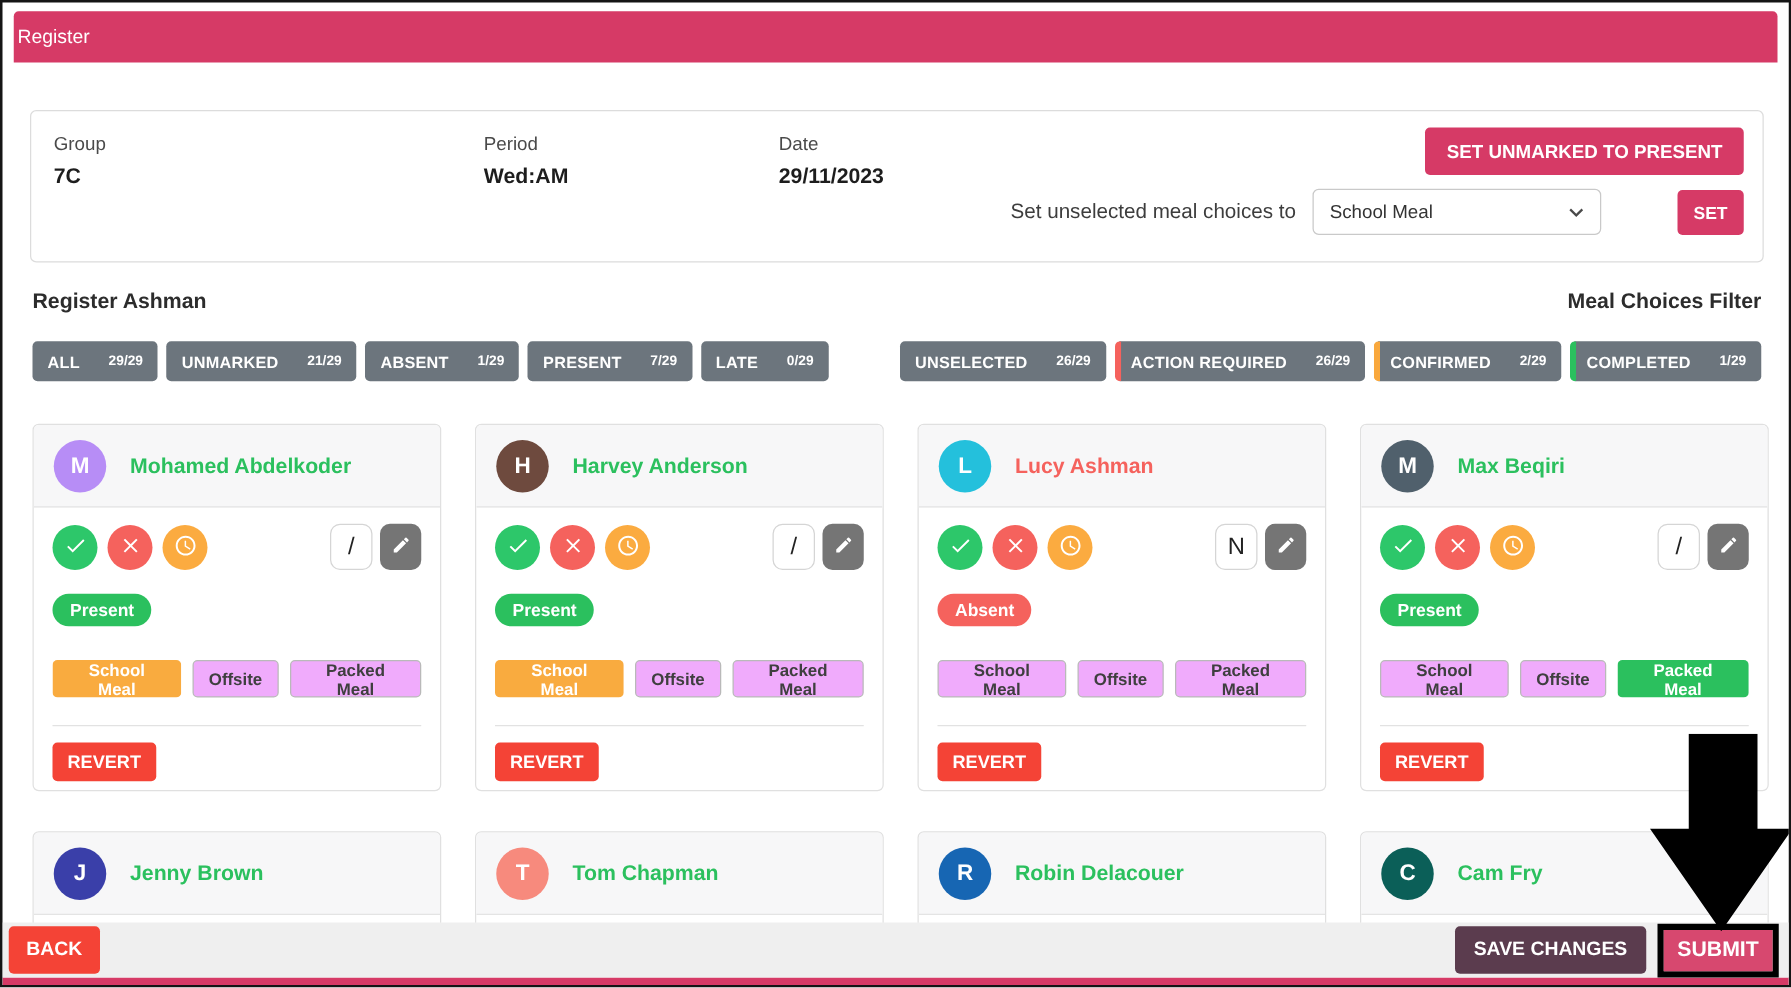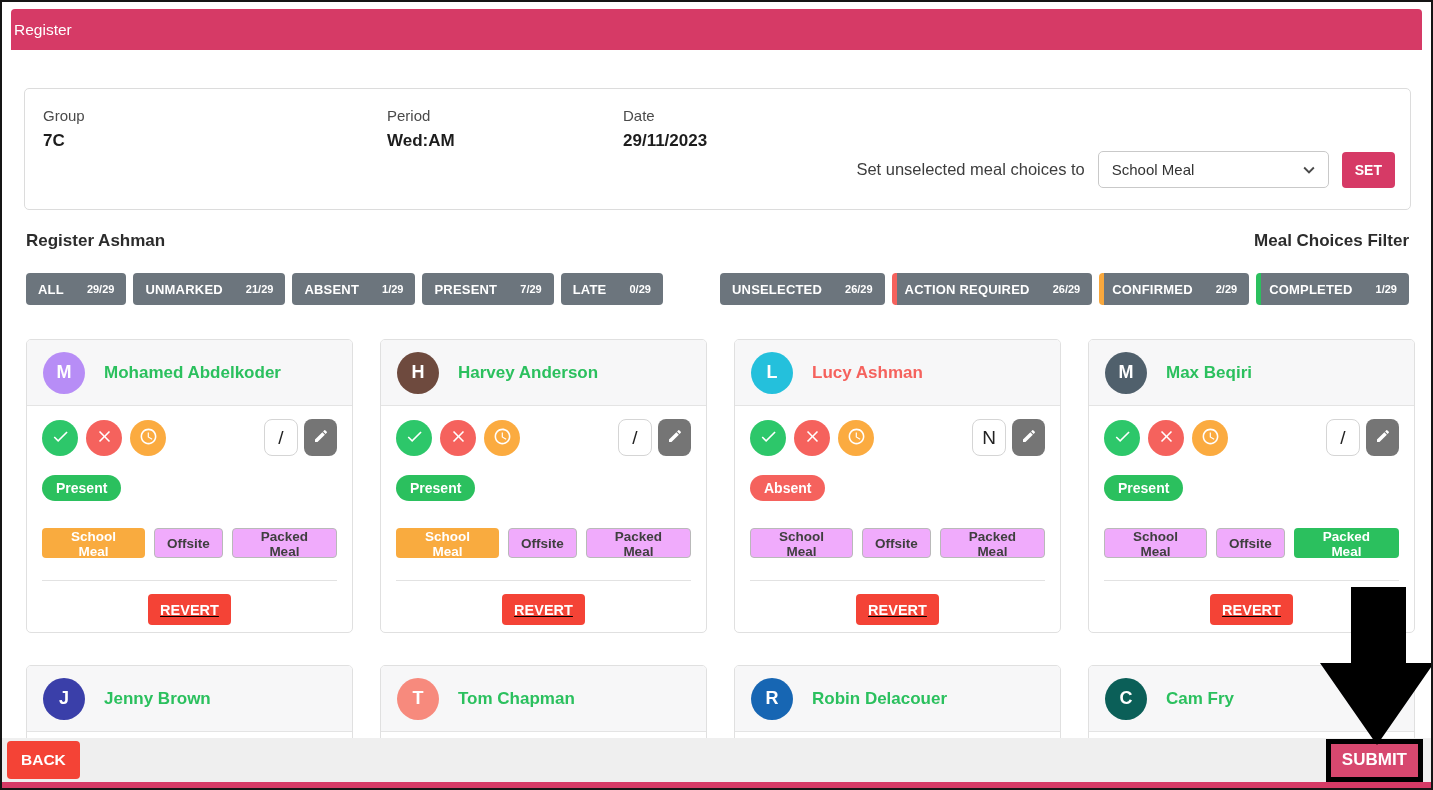--- a/index.html
+++ b/index.html
@@ -21,21 +21,21 @@
   .ip-field .ip-value{margin-top:7px;font-size:17px;font-weight:700;color:#1d1d1d;}
   .ipf-0{left:18px;} .ipf-1{left:362px;} .ipf-2{left:598px;}
   .set-unmarked{position:absolute;top:13px;right:15px;height:38px;background:var(--pink);color:#fff;
     font-weight:700;font-size:15px;border:none;border-radius:4px;padding:0 17px;cursor:pointer;}
   .meal-set-row{position:absolute;top:62px;right:15px;display:flex;align-items:center;gap:13px;}
   .ms-label{font-size:16.5px;color:#3d3d3d;}
   .ms-select{width:231px;height:37px;border:1px solid #c9c9c9;border-radius:5px;background:#fff;
     display:flex;align-items:center;justify-content:space-between;padding:0 8px 0 13px;font-size:15px;color:#333;cursor:pointer;}
   .ms-select svg{width:22px;height:22px;fill:#4a4a4a;}
   .set-btn{height:36px;padding:0 13px;background:var(--pink);color:#fff;font-weight:700;font-size:14px;
-    border:none;border-radius:4px;cursor:pointer;}
+    border:none;border-radius:4px;cursor:pointer;margin-left:48px;}
 
   .filter-titles{position:absolute;left:24px;right:22px;top:229px;display:flex;justify-content:space-between;}
   .filter-titles div{font-size:17px;font-weight:700;color:#2c2c2c;}
   .filter-rows{position:absolute;left:24px;right:22px;top:271px;display:flex;justify-content:space-between;}
   .fgroup{display:flex;gap:7px;}
   .fbtn{height:32px;background:var(--gray);border:none;border-radius:4px;color:#fff;display:flex;
     align-items:center;padding:0 12px;cursor:pointer;}
   .fbtn .lbl{font-weight:700;font-size:13px;letter-spacing:.2px;}
   .fbtn .cnt{font-size:11px;margin-left:23px;font-weight:700;}
   .fbtn.striped{padding-left:8px;}
@@ -63,21 +63,21 @@
     display:flex;align-items:center;justify-content:center;cursor:pointer;}
   .edit-btn svg{width:16px;height:16px;fill:#fff;}
   .pill{display:inline-flex;margin-top:19px;height:26px;align-items:center;padding:0 14px;
     border-radius:13px;color:#fff;font-weight:700;font-size:14px;}
   .pill.present{background:var(--green);} .pill.absent{background:var(--salmon);}
   .meals{margin-top:27px;display:flex;gap:9px;}
   .meal{height:30px;padding:0 12px;background:#f0abfc;border:1px solid #b9b9b9;border-radius:4px;
     font-size:13.5px;font-weight:700;color:#3f3f3f;cursor:pointer;}
   .meal.sel{color:#fff;border-color:transparent;}
   .divider{margin-top:22px;border-top:1px solid #e2e2e2;}
-  .revert-row{display:flex;justify-content:center;margin-top:13px;text-decoration:underline;}
+  .revert-row{display:flex;justify-content:flex-start;margin-top:13px;}
   .revert{height:31px;padding:0 12px;background:var(--red);color:#fff;border:none;border-radius:4px;
     font-weight:700;font-size:14.5px;cursor:pointer;}
 
   .footer{position:absolute;left:0;right:0;bottom:6px;height:44px;background:#efefef;display:flex;
     align-items:center;padding:0 5px;z-index:20;}
   .back{height:38px;padding:0 14px;background:var(--red);color:#fff;border:none;border-radius:4px;
     font-weight:700;font-size:15.5px;cursor:pointer;}
   .spacer{flex:1;}
   .save{height:38px;padding:0 15px;background:var(--plum);color:#fff;border:none;border-radius:4px;
     font-weight:700;font-size:15.5px;margin-right:9px;cursor:pointer;}
@@ -103,20 +103,21 @@
       <div class="ip-value">7C</div>
     </div>
     <div class="ip-field ipf-1">
       <div class="ip-label">Period</div>
       <div class="ip-value">Wed:AM</div>
     </div>
     <div class="ip-field ipf-2">
       <div class="ip-label">Date</div>
       <div class="ip-value">29/11/2023</div>
     </div>
+    <button class="set-unmarked">SET UNMARKED TO PRESENT</button>
     <div class="meal-set-row">
       <span class="ms-label">Set unselected meal choices to</span>
       <div class="ms-select">
         <span>School Meal</span>
         <svg viewBox="0 0 24 24">
             <path d="M7.41 8.59 12 13.17l4.59-4.58L18 10l-6 6-6-6 1.41-1.41z"></path>
           </svg>
       </div>
       <button class="set-btn">SET</button>
     </div>
@@ -357,20 +358,21 @@
       <div class="avatar" style="background:#0b5f58">C</div>
       <div class="sname present">Cam Fry</div>
     </div>
         </div>
       </div>
   </div>
 
   <div class="footer">
     <button class="back">BACK</button>
     <div class="spacer"></div>
+    <button class="save">SAVE CHANGES</button>
     <div class="submit-wrap">
       <button class="submit">SUBMIT</button>
     </div>
   </div>
 
   <div class="bottom-strip"></div>
 
   <svg class="arrow" viewBox="0 0 114 158">
     <polygon points="31,0 86,0 86,76 114,76 57,158 0,76 31,76" fill="#000"></polygon>
   </svg>

